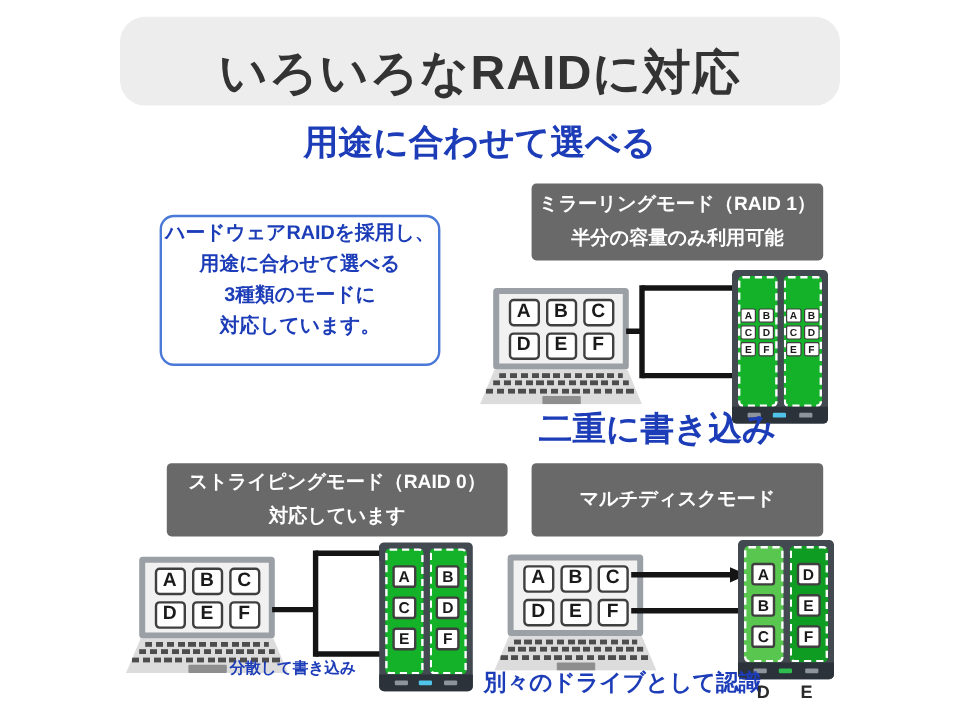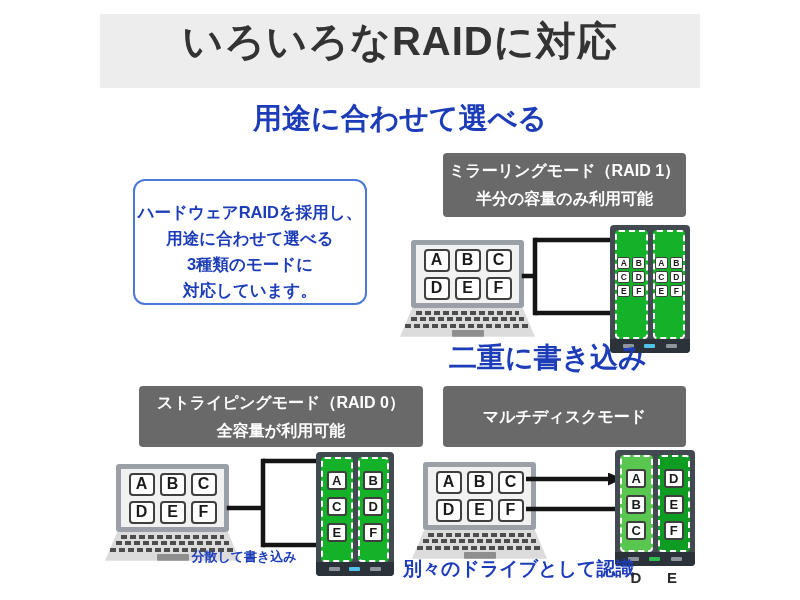--- a/index.html
+++ b/index.html
@@ -4,29 +4,29 @@
 <style>
   html,body{margin:0;padding:0;background:#fff;}
   .stage{
     position:relative;width:800px;height:600px;overflow:hidden;background:#fff;
     font-family:"Liberation Sans","DejaVu Sans",sans-serif;
   }
   .abs{position:absolute;box-sizing:border-box;}
 
   
   .title-bar{left:100px;top:14px;width:600px;height:74px;background:var(--title_bar_bg);
-    display:flex;align-items:flex-start;justify-content:center;}
+    display:flex;align-items:flex-end;justify-content:center;border-radius:21px;}
   .title-text{font-size:40px;font-weight:700;color:var(--title_text);letter-spacing:1px;}
   .subtitle{left:0;top:99px;width:800px;text-align:center;font-size:29px;font-weight:700;
     color:var(--accent_blue);}
 
   
   .intro-box{left:133px;top:179px;width:234px;height:126px;border:2px solid var(--intro_border_blue);
     border-radius:12px;background:#fff;display:flex;flex-direction:column;align-items:center;
-    justify-content:flex-end;}
+    justify-content:flex-start;}
   .intro-line{font-size:16.5px;font-weight:700;color:var(--accent_blue);line-height:1.58;white-space:nowrap;}
 
   
   .mode-header{background:var(--header_gray);border-radius:4px;color:#fff;display:flex;
     flex-direction:column;align-items:center;justify-content:center;}
   .mh-line{font-size:16px;font-weight:700;line-height:1.75;white-space:nowrap;}
 
   
   .laptop{width:135px;height:98px;}
   .lap-screen{position:absolute;left:11px;top:0;width:113px;height:68px;background:#f1f1f1;
@@ -153,21 +153,21 @@
       <span class="led"></span>
       <span class="led led-cyan"></span>
       <span class="led"></span>
     </div>
   </div>
 
   <div class="abs caption" style="left:448px;top:339px;width:200px;font-size:28px">二重に書き込み</div>
 
   <div class="abs mode-header" style="left:139px;top:386px;width:284px;height:61px">
     <div class="mh-line">ストライピングモード（RAID 0）</div>
-    <div class="mh-line">全容量が利用可能</div>
+    <div class="mh-line">対応しています</div>
   </div>
 
   <div class="abs laptop" style="left:105px;top:464px">
     <div class="lap-screen">
       <div class="lap-row">
           <span class="chip chip-lap">A</span>
           <span class="chip chip-lap">B</span>
           <span class="chip chip-lap">C</span>
         </div>
       <div class="lap-row">

